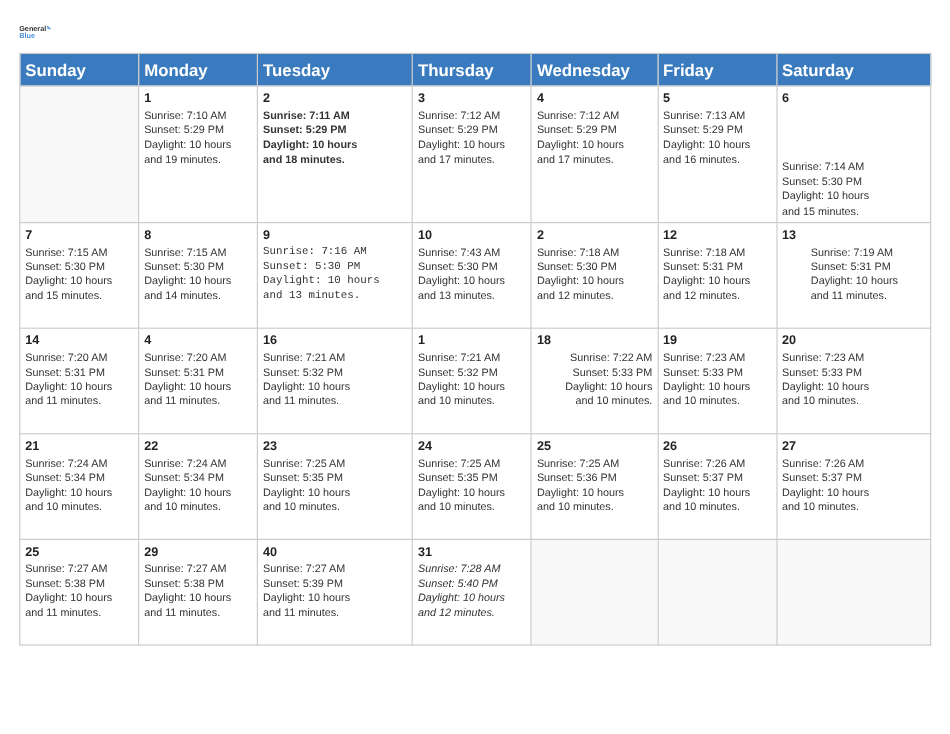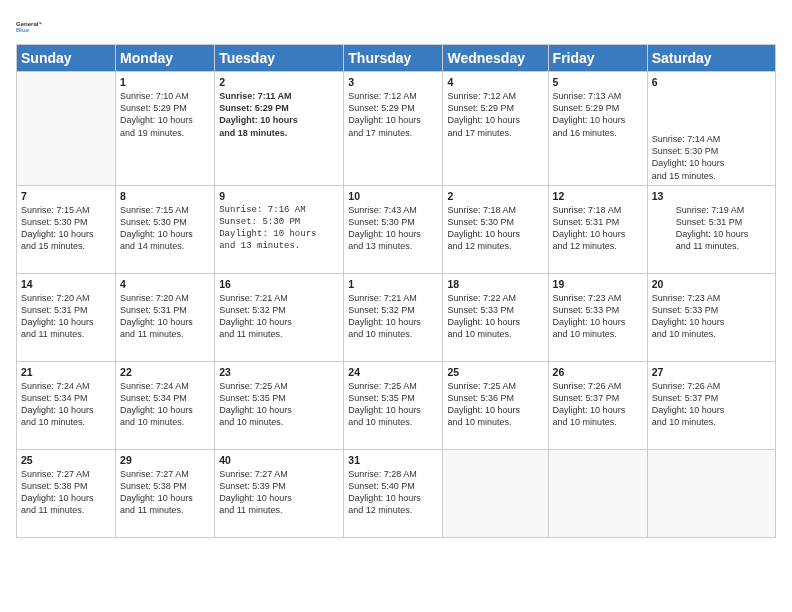--- a/index.html
+++ b/index.html
@@ -236,21 +236,21 @@
           </td>
           <td>
             <span class="day-num">1</span>
             <div class="day-info" style="white-space: pre-line;">Sunrise: 7:21 AM
 Sunset: 5:32 PM
 Daylight: 10 hours
 and 10 minutes.</div>
           </td>
           <td>
             <span class="day-num">18</span>
-            <div class="day-info" style="white-space: pre-line;">Sunrise: 7:22 AM
+            <div class="day-info" style="white-space: pre-line; text-align: right;">Sunrise: 7:22 AM
 Sunset: 5:33 PM
 Daylight: 10 hours
 and 10 minutes.</div>
           </td>
           <td>
             <span class="day-num">19</span>
             <div class="day-info" style="white-space: pre-line;">Sunrise: 7:23 AM
 Sunset: 5:33 PM
 Daylight: 10 hours
 and 10 minutes.</div>
@@ -331,21 +331,21 @@
           </td>
           <td>
             <span class="day-num">40</span>
             <div class="day-info" style="white-space: pre-line;">Sunrise: 7:27 AM
 Sunset: 5:39 PM
 Daylight: 10 hours
 and 11 minutes.</div>
           </td>
           <td>
             <span class="day-num">31</span>
-            <div class="day-info" style="white-space: pre-line;">Sunrise: 7:28 AM
+            <div class="day-info" style="white-space: pre-line; font-style: italic;">Sunrise: 7:28 AM
 Sunset: 5:40 PM
 Daylight: 10 hours
 and 12 minutes.</div>
           </td>
           <td class="empty"></td>
           <td class="empty"></td>
           <td class="empty"></td>
         </tr>
       </tbody>
   </table>

